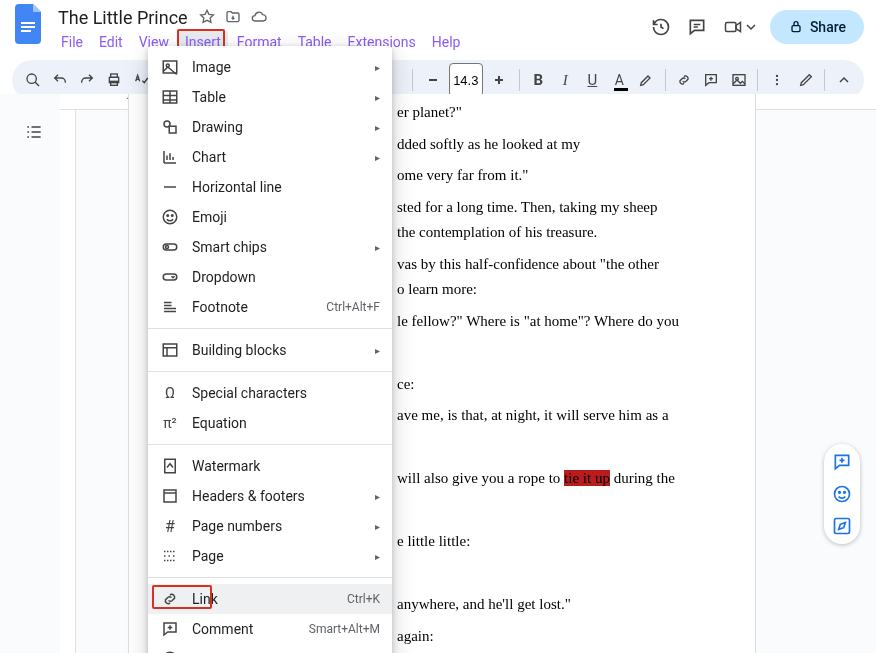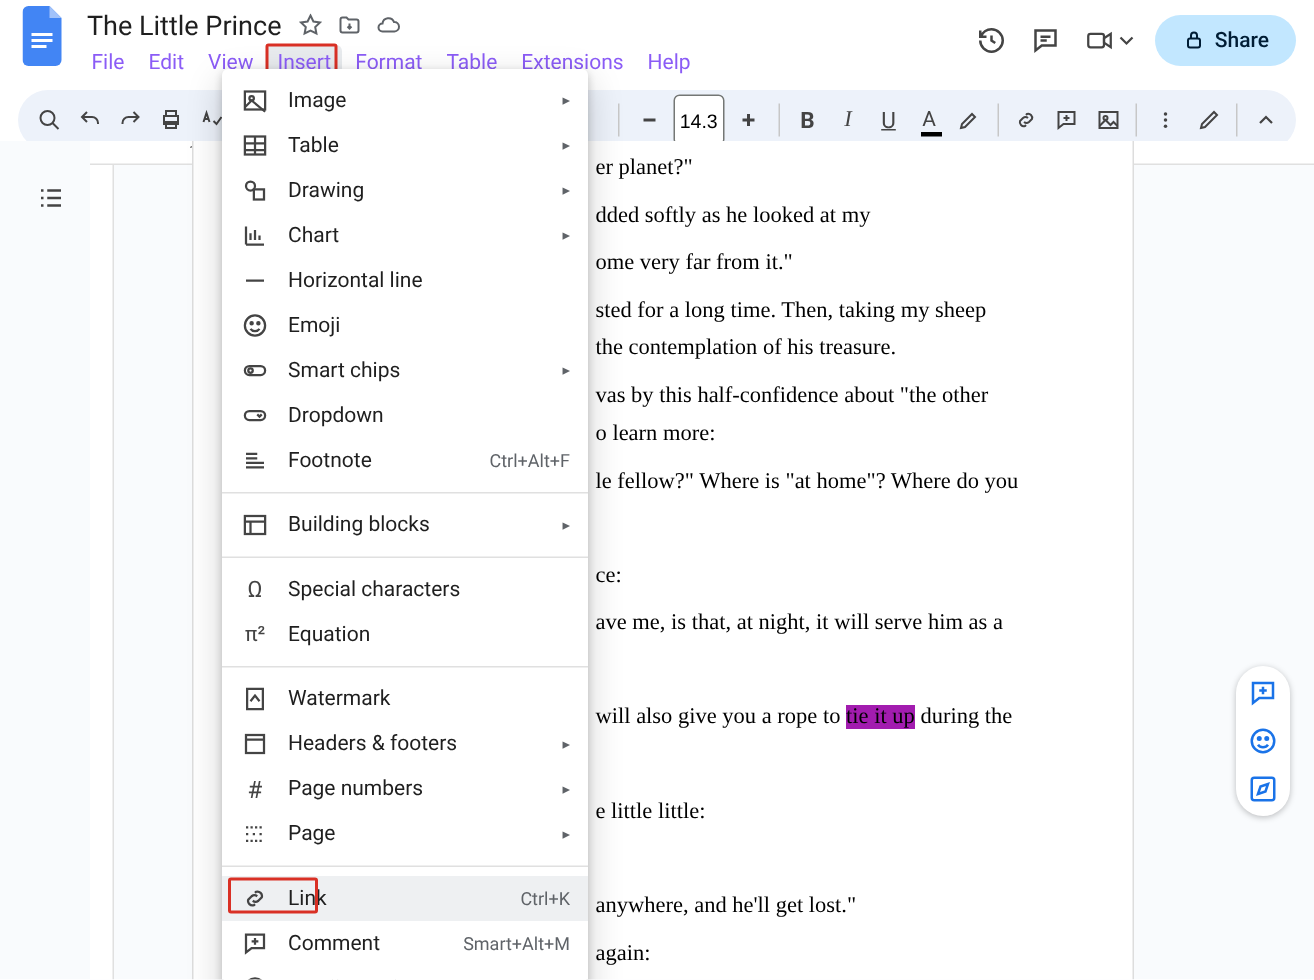--- a/index.html
+++ b/index.html
@@ -37,21 +37,21 @@
   .h-ruler-inner { position:relative; height:100%; margin-left:66px; }
   .h-tick { position:absolute; top:2px; font-size:10px; color:#555; }
   .h-caret { position:absolute; top:0; width:0; height:0; border-left:5px solid transparent; border-right:5px solid transparent; border-top:8px solid #4285f4; }
   .v-ruler { position:absolute; top:16px; left:60px; width:16px; bottom:0; background:#fff; border-right:1px solid #e0e0e0;}
   .left-rail { position:absolute; top:20px; left:16px; width:36px; }
   .left-rail .ic { width:36px; height:36px; display:flex; align-items:center; justify-content:center; color:#444; border-radius:6px;}
 
   .page { position:absolute; top:0; left:128px; width:628px; bottom:0; background:#fff; border-left:1px solid #ddd; border-right:1px solid #ddd; padding: 6px 60px 20px 268px;}
   .doc-text { font-family: Georgia, serif; font-size:15px; line-height:1.7; color:#000; }
   .doc-text p { margin-bottom: 6px;}
-  .sel { background:#a21caf; }
+  .sel { background:#b91c1c; }
 
   
   .dropdown { position:absolute; top:46px; left:148px; width:244px; background:#fff; border-radius: 4px; box-shadow: 0 2px 6px rgba(0,0,0,.2), 0 8px 24px rgba(0,0,0,.18); padding: 6px 0; z-index:100; font-size:14px;}
   .dd-item { display:flex; align-items:center; height:30px; padding: 0 12px; gap:12px; position:relative;}
   .dd-item.hover { background:#eef0f2; }
   .dd-item .dd-ic { width:20px; height:20px; display:flex; align-items:center; justify-content:center; color:#444; flex-shrink:0;}
   .dd-item .dd-lbl { flex:1; color:#1f1f1f;}
   .dd-item .dd-sc { color:#5f6368; font-size:12px;}
   .dd-item .dd-ar { color:#5f6368; font-size:10px; }
   .dd-sep { height:1px; background:#e0e0e0; margin: 6px 0;}

